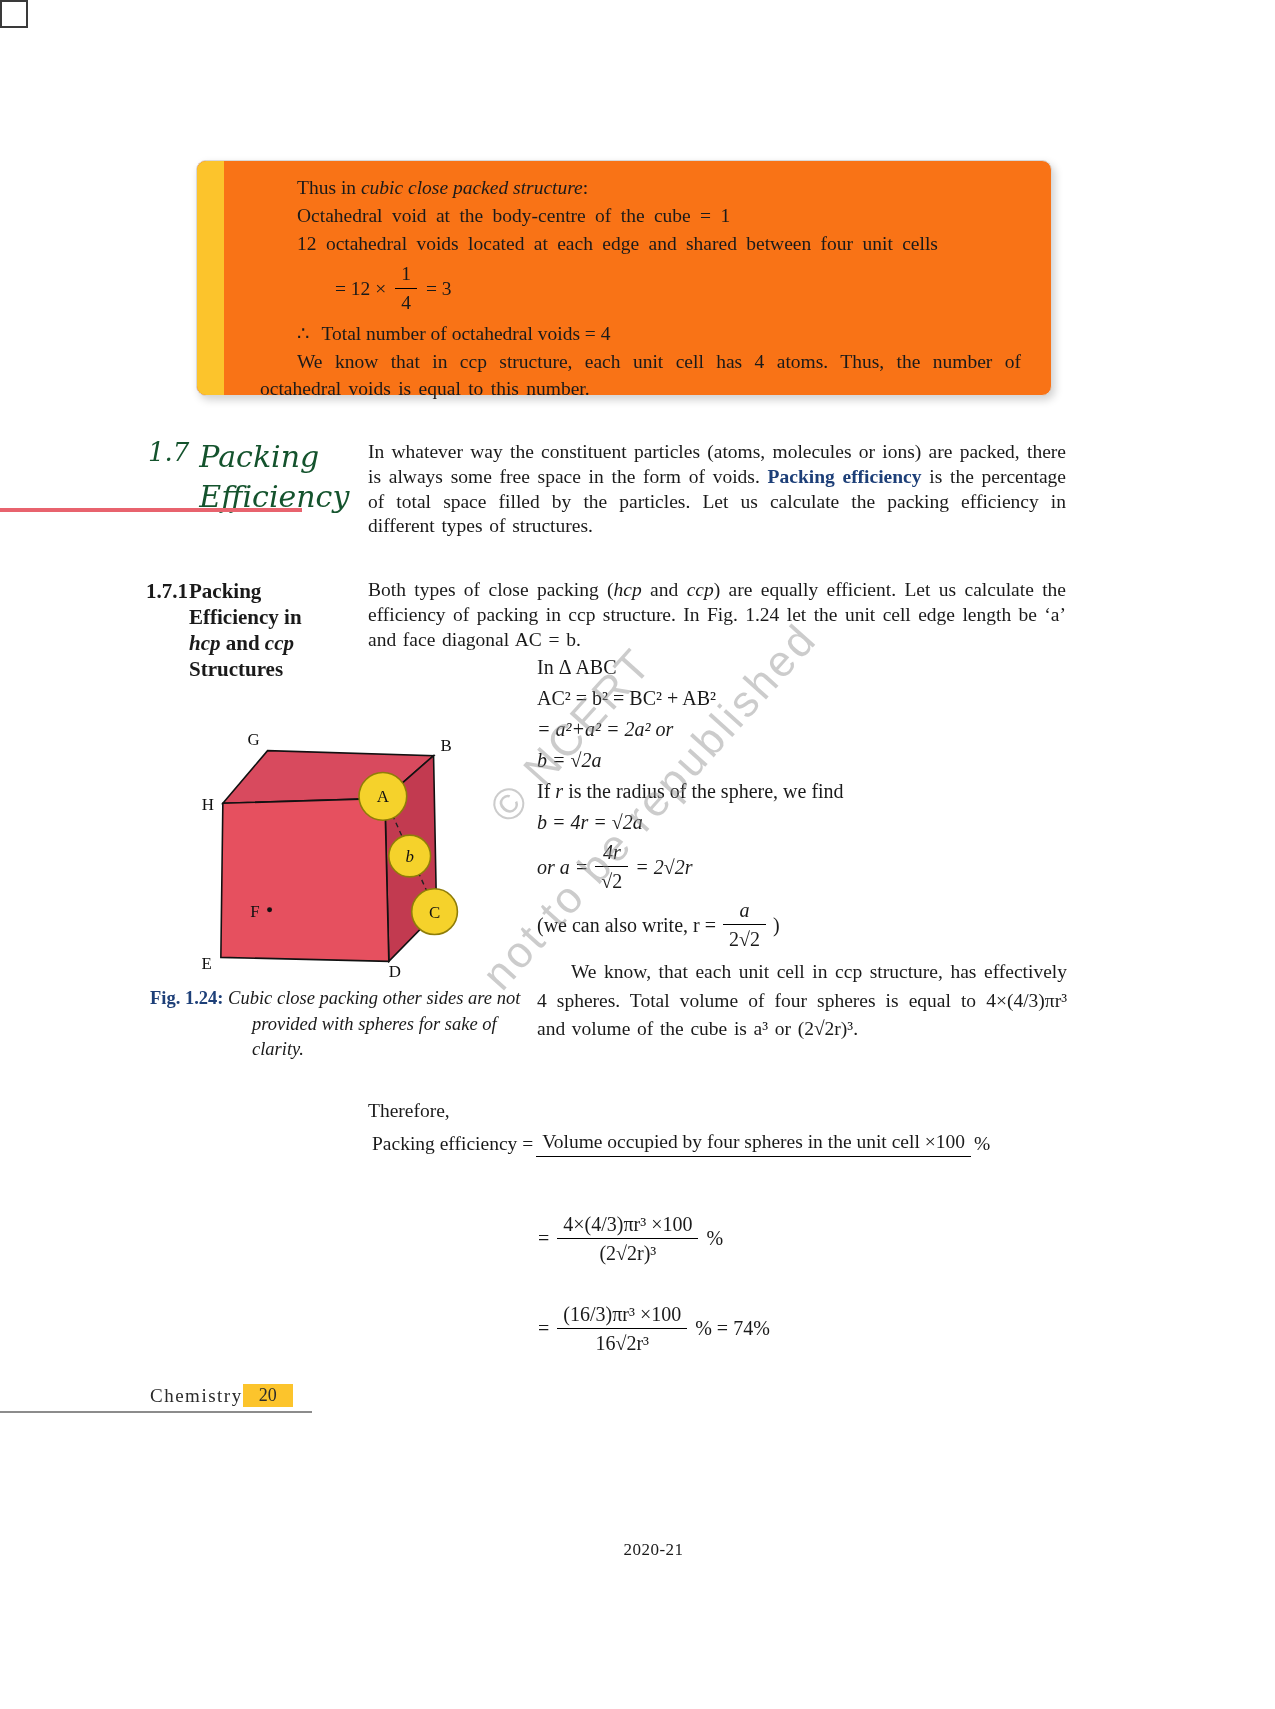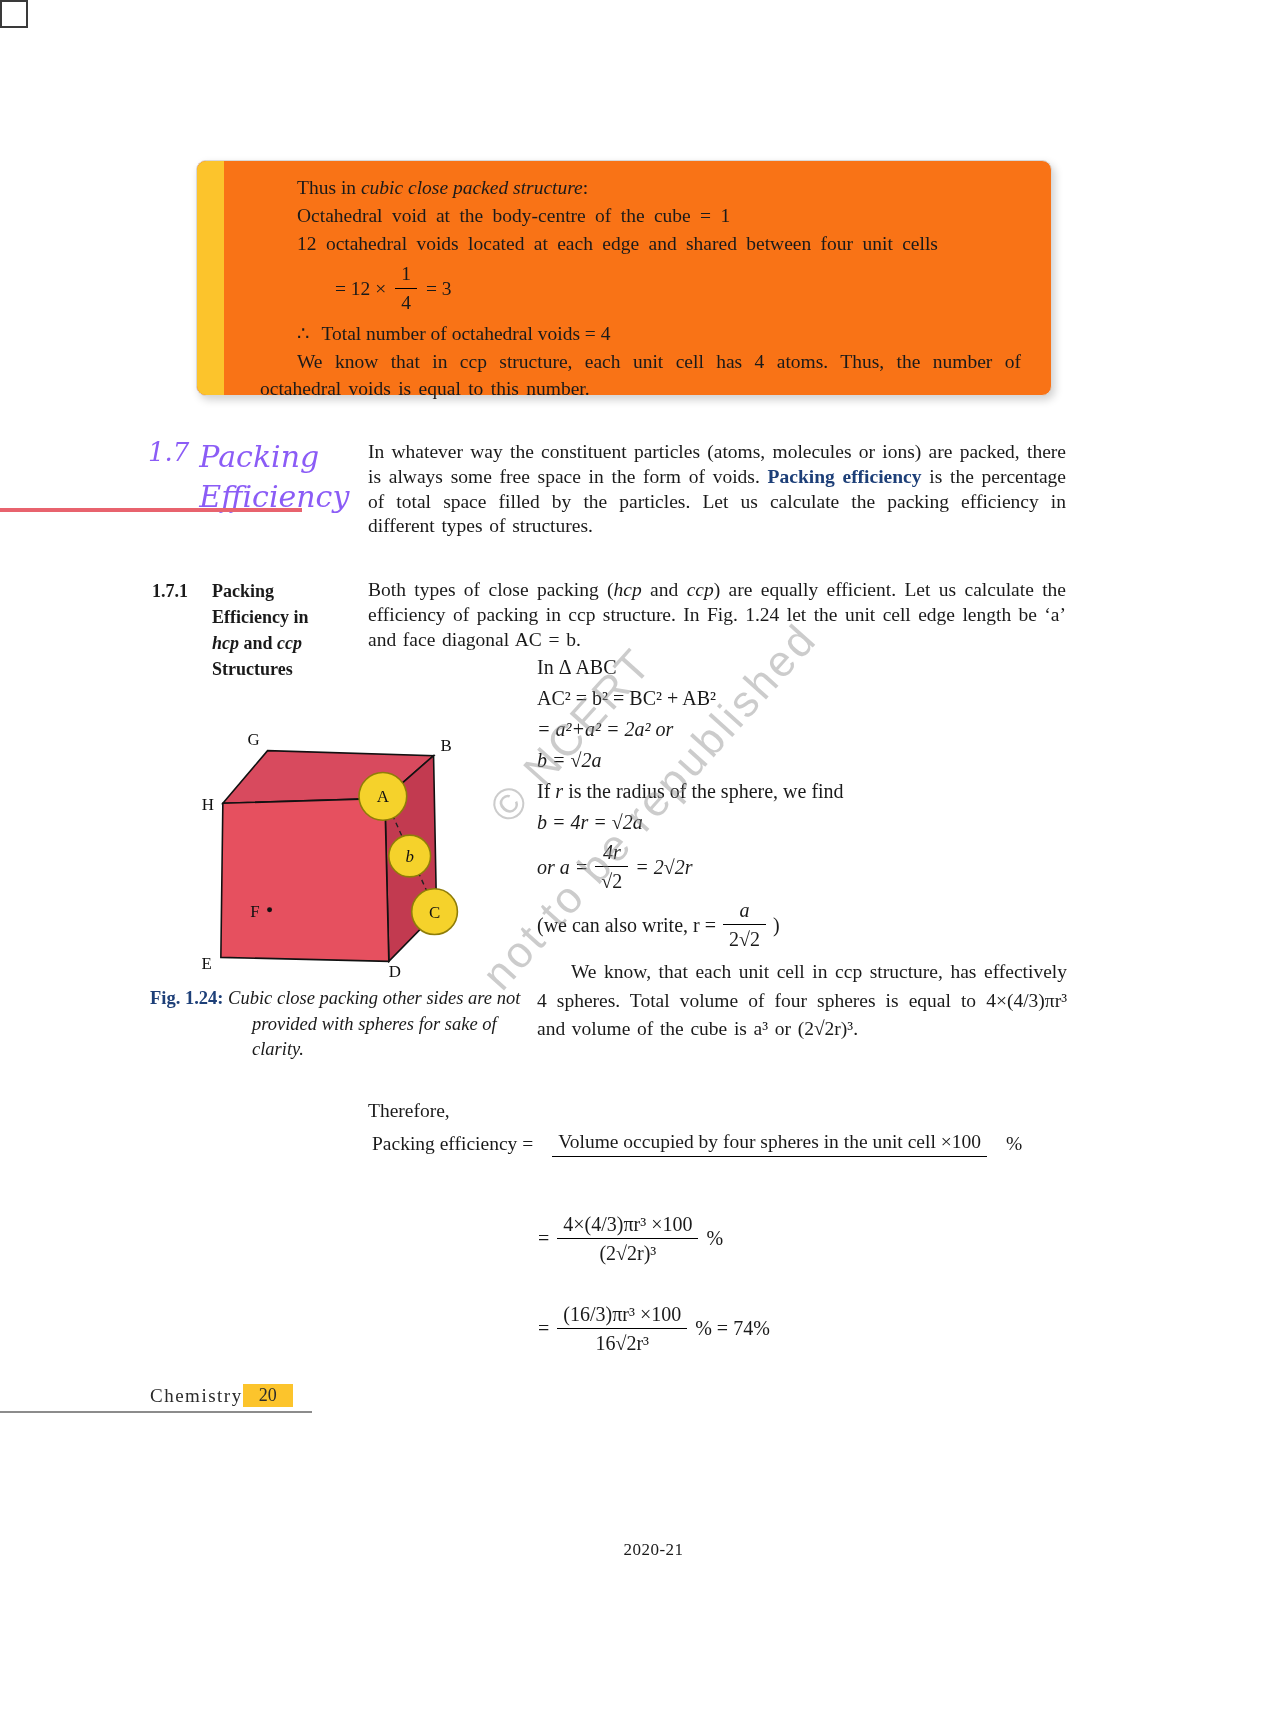--- a/index.html
+++ b/index.html
@@ -30,52 +30,52 @@
   .spaced{word-spacing:4.5px;}
   .box-eq{margin:5px 0 5px 38px;display:flex;align-items:center;gap:9px;font-size:19.5px;}
   .box-para{margin-left:-37px;text-indent:37px;text-align:justify;word-spacing:2.5px;}
   .therefore-sym{margin-right:12px;}
 
   .frac{display:inline-flex;flex-direction:column;text-align:center;vertical-align:middle;}
   .frac .num{display:block;border-bottom:1.7px solid #000;padding:0 6px 2px;line-height:24px;}
   .frac .den{display:block;padding:2px 6px 0;line-height:24px;}
 
   
-  .sec17-head{position:absolute;left:148px;top:437px;color:#8b5cf6;}
+  .sec17-head{position:absolute;left:148px;top:437px;color:#14532d;}
   .sec17-num{font-size:26px;font-style:italic;margin-right:10px;vertical-align:top;font-family:"DejaVu Serif",serif;}
   .sec17-title{display:inline-block;font-size:30px;font-style:italic;font-family:"DejaVu Serif",serif;line-height:40px;}
   .red-rule{position:absolute;left:0;top:508px;width:302px;height:3.5px;background:var(--rule-red);}
 
   .para{position:absolute;text-align:justify;font-size:19.5px;line-height:24.8px;word-spacing:1.8px;}
   .p-17{left:368px;top:440px;width:698px;}
   .term{color:var(--term-blue);font-weight:bold;}
 
   
-  .sec171-head{position:absolute;left:152px;top:578px;display:flex;gap:24px;
-    font-family:"Liberation Serif",serif;font-weight:bold;font-size:18px;line-height:26px;}
+  .sec171-head{position:absolute;left:146px;top:578px;display:flex;gap:1px;
+    font-family:"Liberation Serif",serif;font-weight:bold;font-size:21px;line-height:26px;}
   .p-171{left:368px;top:578px;width:698px;}
 
   
   .derivation{position:absolute;left:537px;top:654px;width:537px;font-size:20px;z-index:2;}
   .d-line{margin-bottom:5px;line-height:26px;display:flex;align-items:center;gap:7px;flex-wrap:wrap;}
   .mi{font-style:italic;}
 
   
   .cube-fig{position:absolute;left:198px;top:730px;width:328px;height:252px;z-index:1;}
   .cube-fig text{font-family:"Liberation Serif",serif;font-size:17px;fill:#111;}
   .fig-caption{position:absolute;left:150px;top:986px;width:374px;font-size:18.5px;line-height:25.5px;
     padding-left:102px;text-indent:-102px;}
   .fig-label{color:var(--term-blue);font-style:normal;}
 
   .p-ccp{left:537px;top:958px;width:530px;text-indent:34px;line-height:28.6px;}
   .therefore{position:absolute;left:368px;top:1100px;font-size:19.5px;}
 
   
   .equation{position:absolute;display:flex;align-items:center;gap:8px;font-size:20px;z-index:2;}
-  .eq1{left:372px;top:1130px;font-size:19.5px;gap:19px;}
+  .eq1{left:372px;top:1130px;font-size:19.5px;gap:3px;}
   .eq2{left:538px;top:1212px;}
   .eq3{left:538px;top:1302px;}
 
   
   .watermark{position:absolute;left:330px;top:665px;width:560px;text-align:center;
     transform:rotate(-48deg);font-family:"Liberation Sans",sans-serif;font-size:44px;
     color:#8f8f8f;opacity:.45;letter-spacing:3px;line-height:106px;pointer-events:none;z-index:8;white-space:nowrap;}
 
   
   .footer{position:absolute;left:150px;top:1384px;display:flex;align-items:center;gap:0;

